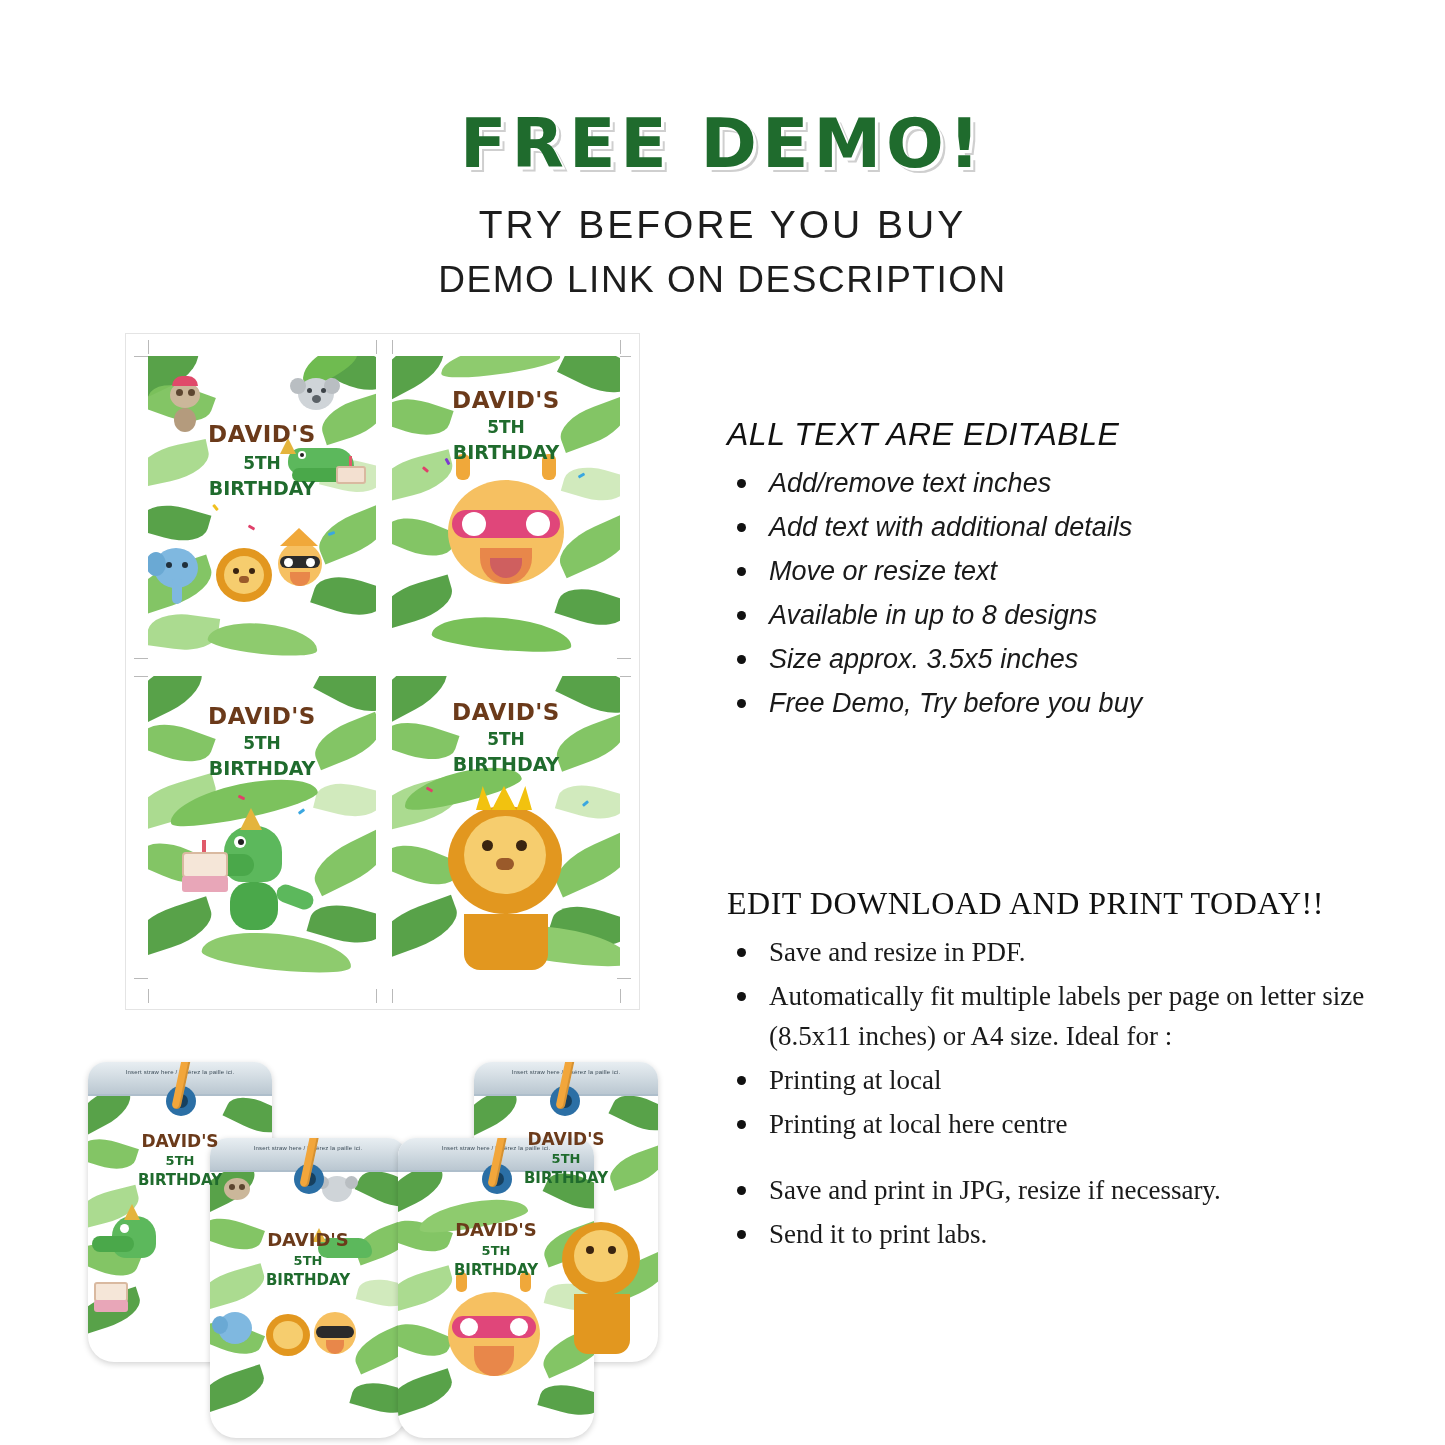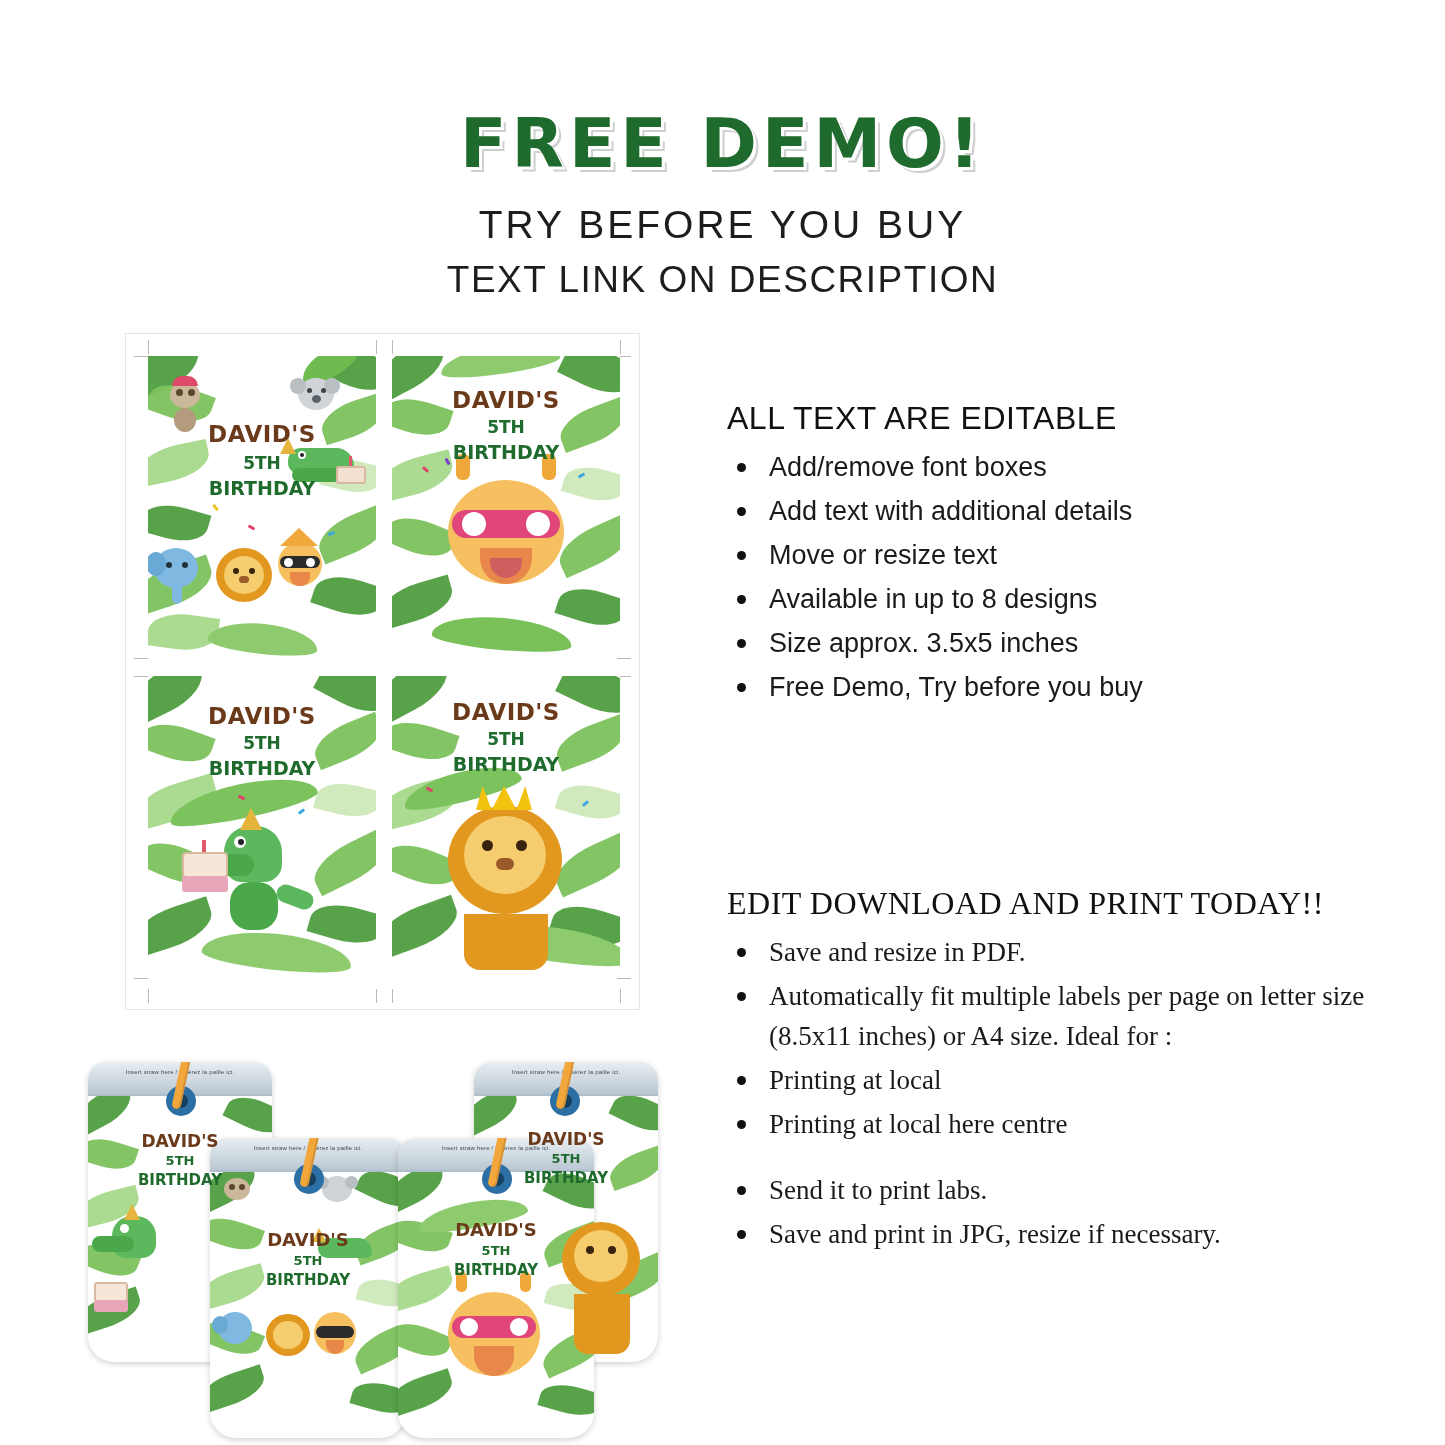--- a/index.html
+++ b/index.html
@@ -30,21 +30,21 @@
   }
   .subtitle2 {
     margin-top: 12px;
     font-size: 37px;
     letter-spacing: 1.5px;
     color: #1d1d1d;
     font-weight: 400;
   }
 
   
-  .right-col { position: absolute; left: 727px; top: 400px; width: 660px; }
+  .right-col { position: absolute; left: 727px; top: 416px; width: 660px; font-style: italic; }
   .sec-title {
     font-size: 32px;
     color: #111;
     letter-spacing: .5px;
     margin-bottom: 10px;
   }
   ul.bullets { list-style: none; }
   ul.bullets li {
     position: relative;
     padding-left: 42px;
@@ -165,21 +165,21 @@
   .pt-green { color: #1f6b2d; }
 </style>
 </head>
 <body>
 
 <div class="page">
 
   <div class="header">
     <div class="free-demo">FREE DEMO!</div>
     <div class="subtitle1">TRY BEFORE YOU BUY</div>
-    <div class="subtitle2">TEXT LINK ON DESCRIPTION</div>
+    <div class="subtitle2">DEMO LINK ON DESCRIPTION</div>
   </div>
 
   <div class="sheet">
 
     <div class="crop ch" style="left:8px;  top:22px;"></div>
     <div class="crop ch" style="left:8px;  top:324px;"></div>
     <div class="crop ch" style="left:8px;  top:342px;"></div>
     <div class="crop ch" style="left:8px;  top:644px;"></div>
     <div class="crop ch" style="right:8px; top:22px;"></div>
     <div class="crop ch" style="right:8px; top:324px;"></div>
@@ -369,39 +369,39 @@
         <div style="position:absolute;left:16px;top:108px;width:84px;height:56px;background:#e2971f;border-radius:0 0 16px 16px;"></div>
       </div>
       <div class="conf" style="left:34px;top:112px;background:#e0406a;transform:rotate(30deg);"></div>
       <div class="conf" style="left:190px;top:126px;background:#3aa7e0;transform:rotate(-40deg);"></div>
     </div>
   </div>
 
   <div class="right-col">
     <div class="sec-title">ALL TEXT ARE EDITABLE</div>
     <ul class="bullets">
-      <li>Add/remove font boxes</li>
+      <li>Add/remove text inches</li>
       <li>Add text with additional details</li>
       <li>Move or resize text</li>
       <li>Available in up to 8 designs</li>
       <li>Size approx. 3.5x5 inches</li>
       <li>Free Demo, Try before you buy</li>
     </ul>
   </div>
 
   <div class="right-col-2">
     <div class="sec-title">EDIT DOWNLOAD AND PRINT TODAY!!</div>
     <ul class="bullets">
       <li>Save and resize in PDF.</li>
       <li>Automatically fit multiple labels per page on letter size (8.5x11 inches) or A4 size. Ideal for :</li>
       <li>Printing at local</li>
       <li>Printing at local here centre</li>
       <li class="spacer-li"></li>
+      <li>Save and print in JPG, resize if necessary.</li>
       <li>Send it to print labs.</li>
-      <li>Save and print in JPG, resize if necessary.</li>
     </ul>
   </div>
 
   <div class="pouch" style="left:88px; top:1062px; width:184px; height:300px;">
     <div class="pouch-top">Insert straw here / Insérez la paille ici.</div>
     <div class="pouch-body">
       <div class="leaf dark" style="left:-14px;top:-2px;width:60px;height:30px;transform:rotate(-28deg);"></div>
       <div class="leaf mid" style="left:-8px;top:44px;width:56px;height:28px;transform:rotate(18deg);"></div>
       <div class="leaf light" style="left:-12px;top:96px;width:64px;height:30px;transform:rotate(-14deg);"></div>
       <div class="leaf mid" style="left:-8px;top:150px;width:58px;height:28px;transform:rotate(22deg);"></div>

